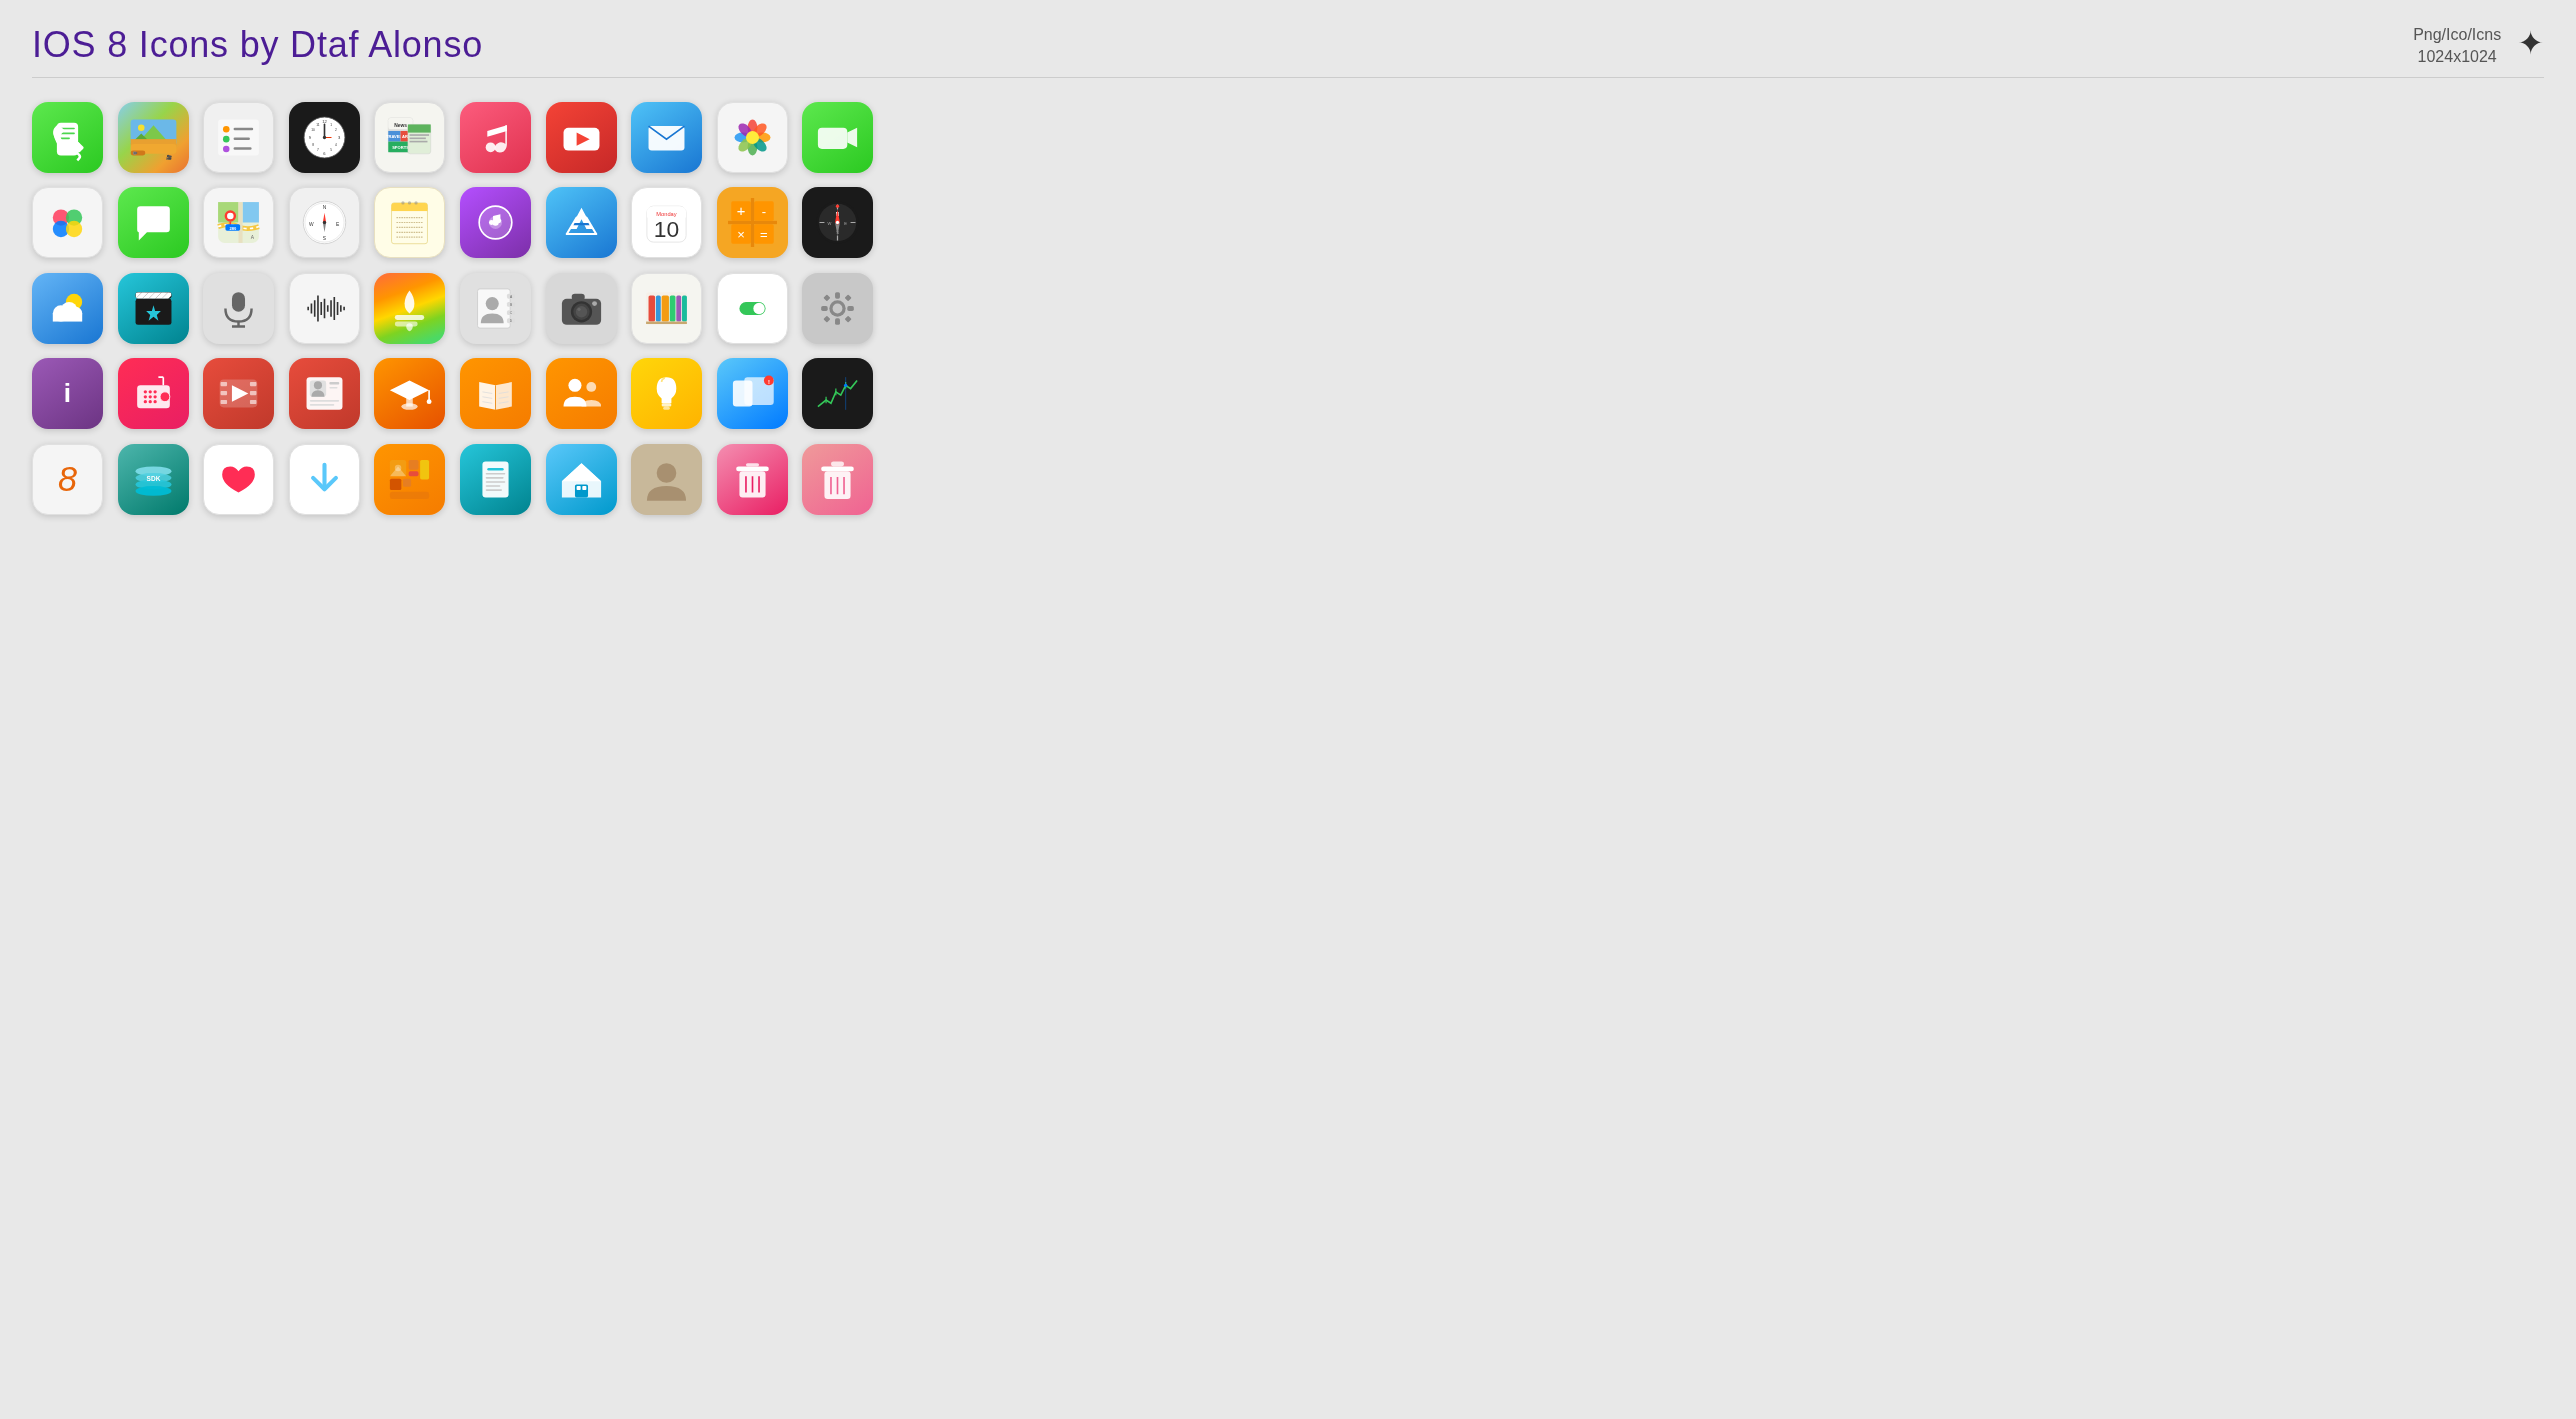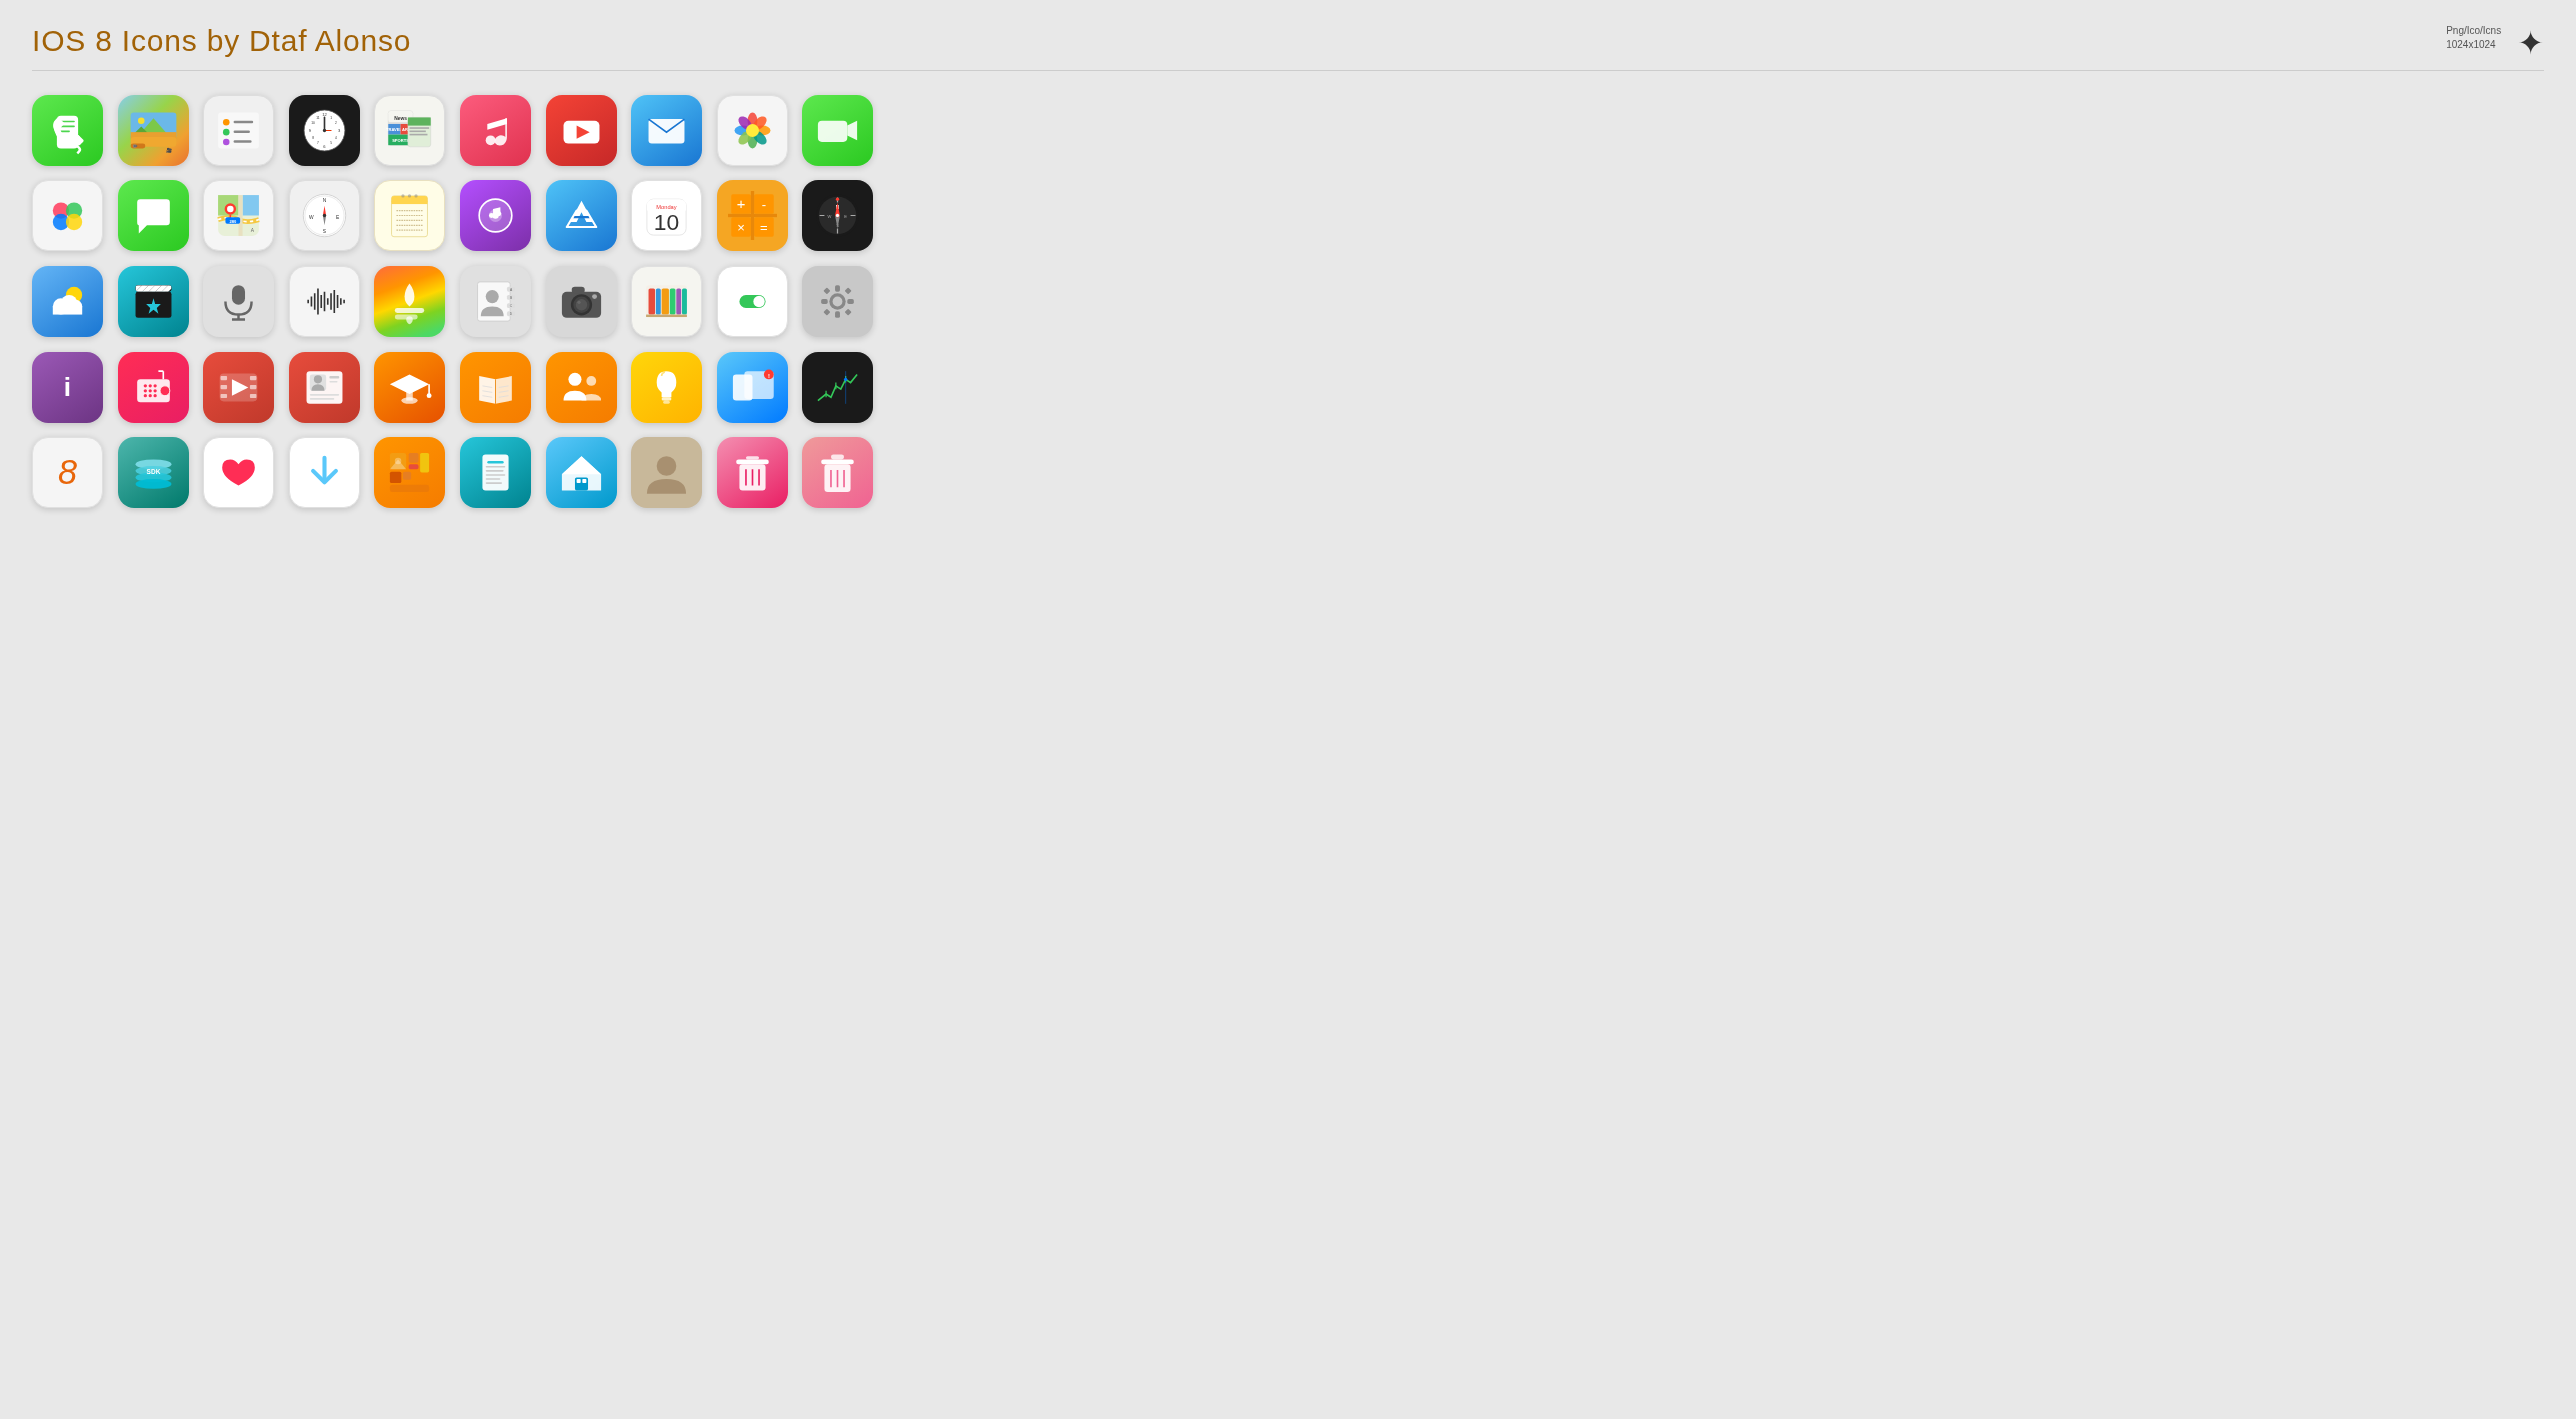--- a/index.html
+++ b/index.html
@@ -9,27 +9,28 @@
       min-height: 100vh;
       padding: 24px 32px;
     }
     .header {
       display: flex;
       justify-content: space-between;
       align-items: flex-start;
       margin-bottom: 8px;
     }
     .title {
-      font-size: 30px;
+      font-size: 36px;
       font-weight: 300;
-      color: #a16207;
+      color: #4c1d95;
       letter-spacing: 0.8px;
     }
     .meta {
-      font-size: 10px;
+      text-align: center;
+      font-size: 16px;
       color: #555;
       font-weight: 300;
       line-height: 1.4;
       margin-left: 44px;
     }
     .divider {
       height: 0.8px;
       background: #ccc;
       margin-bottom: 24px;
     }

